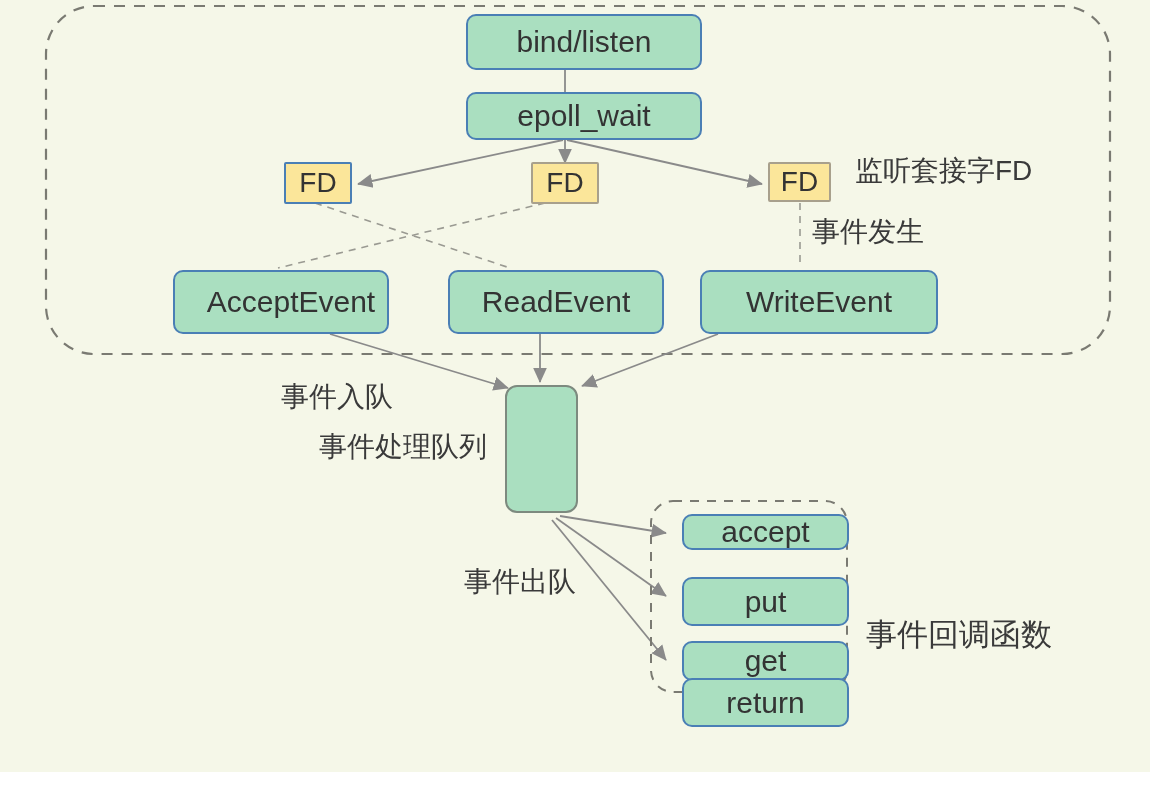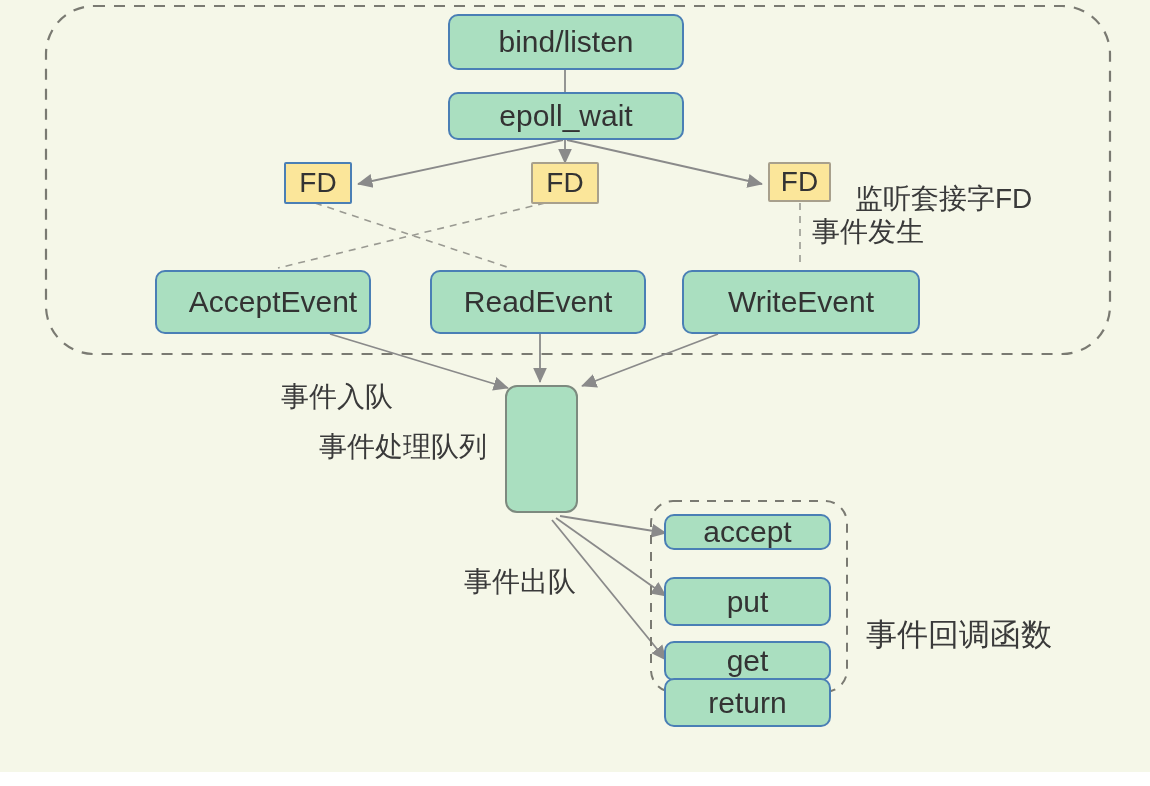--- a/index.html
+++ b/index.html
@@ -38,20 +38,21 @@
     align-items: center;
     justify-content: center;
     color: #333333;
     white-space: nowrap;
   }
   .green {
     background: #aadfc0;
     border: 2px solid #4a7fb5;
     border-radius: 10px;
     font-size: 30px;
+    margin-left: 18px;
   }
   .green-gray {
     background: #aadfc0;
     border: 2px solid #7d8a7f;
     border-radius: 12px;
   }
   .fd {
     background: #fbe69a;
     font-size: 28px;
     border-radius: 2px;
@@ -126,21 +127,21 @@
   </div>
 
   <div class="node fd fd-gray" style="left:531px; top:162px; width:68px; height:42px;">
     <span>FD</span>
   </div>
 
   <div class="node fd fd-gray" style="left:768px; top:162px; width:63px; height:40px;">
     <span>FD</span>
   </div>
 
-  <div class="label label-cn" style="left:855px; top:180px;">
+  <div class="label label-cn" style="left:855px; top:152px;">
     <span>监听套接字FD</span>
   </div>
 
   <div class="label label-cn" style="left:812px; top:213px;">
     <span>事件发生</span>
   </div>
 
   <div class="node green" style="left:155px; top:270px; width:216px; height:64px;padding-left:20px;">
     <span>AcceptEvent</span>
   </div>

